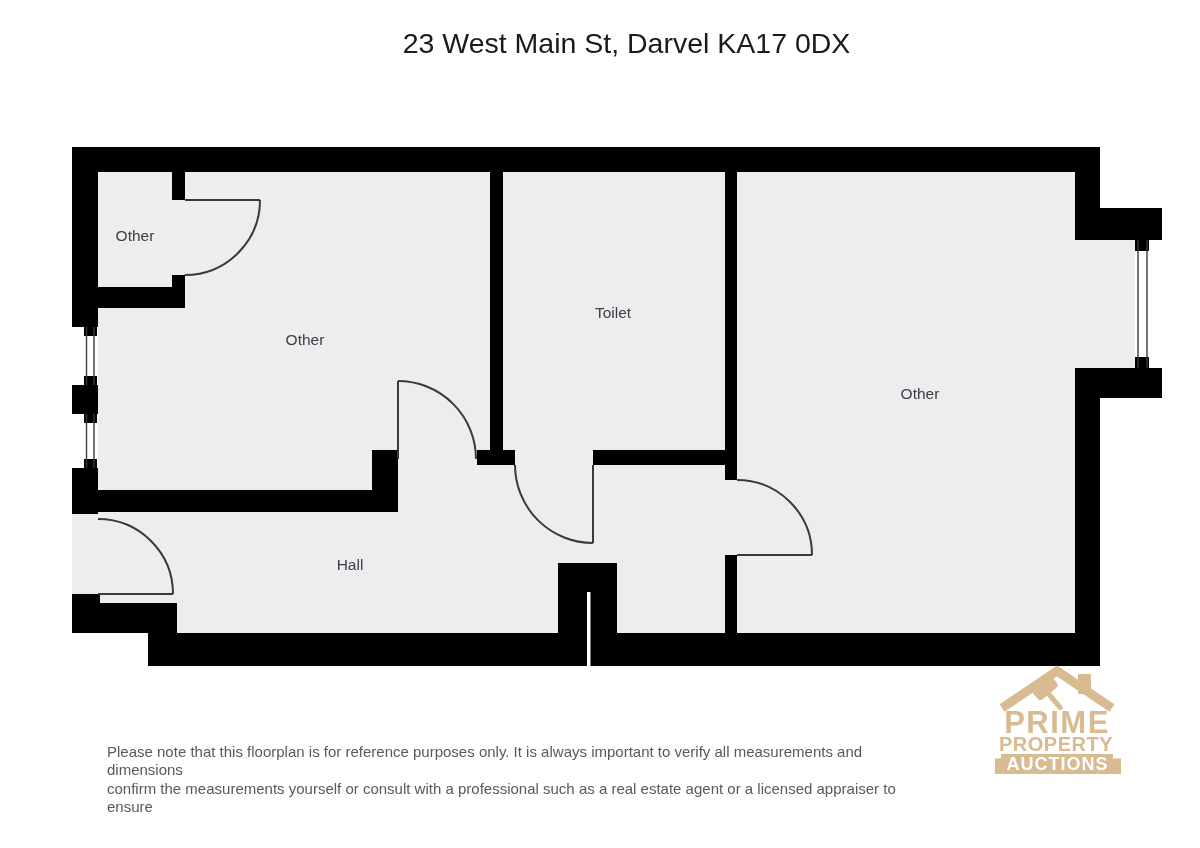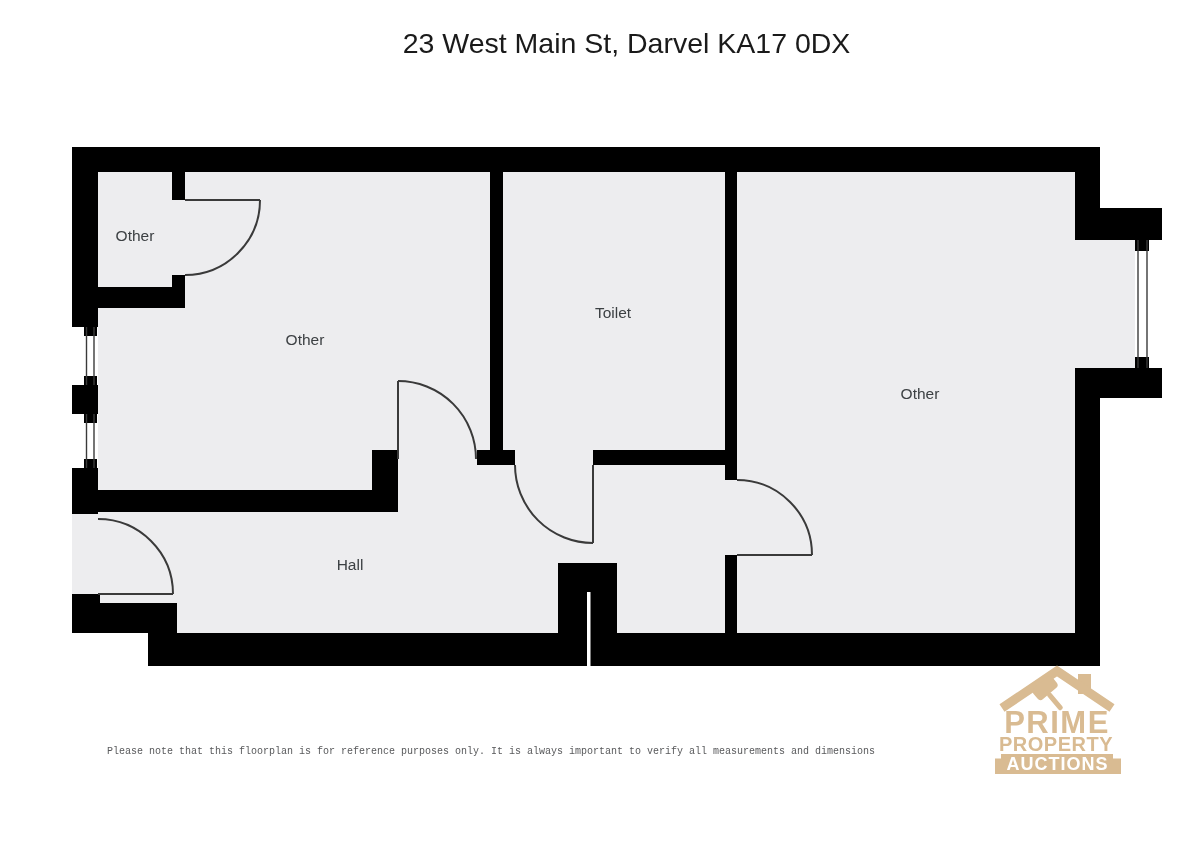--- a/index.html
+++ b/index.html
@@ -26,21 +26,21 @@
   .doorline{stroke:var(--door-line);stroke-width:2;fill:none;}
   .glass{stroke:var(--door-line);stroke-width:1.4;}
   .cutline{fill:#ffffff;}
   .roomlabel{
     fill:var(--room-label);
     font-family:"Liberation Sans",sans-serif;
     font-size:15.5px;
   }
   .disclaimer{
     position:absolute;left:107px;top:743px;width:830px;
-    font-size:10px;line-height:18.3px;color:var(--disclaimer-text);font-family:Liberation Mono, monospace;
+    font-size:15px;line-height:18.3px;color:var(--disclaimer-text);
   }
   .logo{position:absolute;left:993px;top:665px;width:132px;height:114px;}
   .tan{fill:var(--logo-tan);}
   .roofline{stroke:var(--logo-tan);stroke-width:9;fill:none;}
   .logo-prime{
     font-family:"Liberation Sans",sans-serif;font-weight:bold;
     font-size:31px;letter-spacing:1.5px;
   }
   .logo-property{
     font-family:"Liberation Sans",sans-serif;font-weight:bold;
@@ -137,20 +137,21 @@
   <text class="roomlabel" x="135" y="241" text-anchor="middle">Other</text>
   <text class="roomlabel" x="305" y="345" text-anchor="middle">Other</text>
   <text class="roomlabel" x="613" y="318" text-anchor="middle">Toilet</text>
   <text class="roomlabel" x="920" y="399" text-anchor="middle">Other</text>
   <text class="roomlabel" x="350" y="570" text-anchor="middle">Hall</text>
 </svg>
 </div>
 
 <div class="disclaimer">
   <div>Please note that this floorplan is for reference purposes only. It is always important to verify all measurements and dimensions</div>
+  <div>confirm the measurements yourself or consult with a professional such as a real estate agent or a licensed appraiser to ensure</div>
 </div>
 
 <div class="logo">
   <svg width="132" height="114" viewBox="0 0 132 114" xmlns="http://www.w3.org/2000/svg">
     <g>
       <rect class="tan" x="85" y="9" width="13" height="20"></rect>
       <path class="roofline" d="M9 43 L64 6 L119 43"></path>
     </g>
     <g transform="rotate(-40 53 25)">
       <rect class="tan" x="41" y="16" width="25" height="14" rx="4"></rect>

